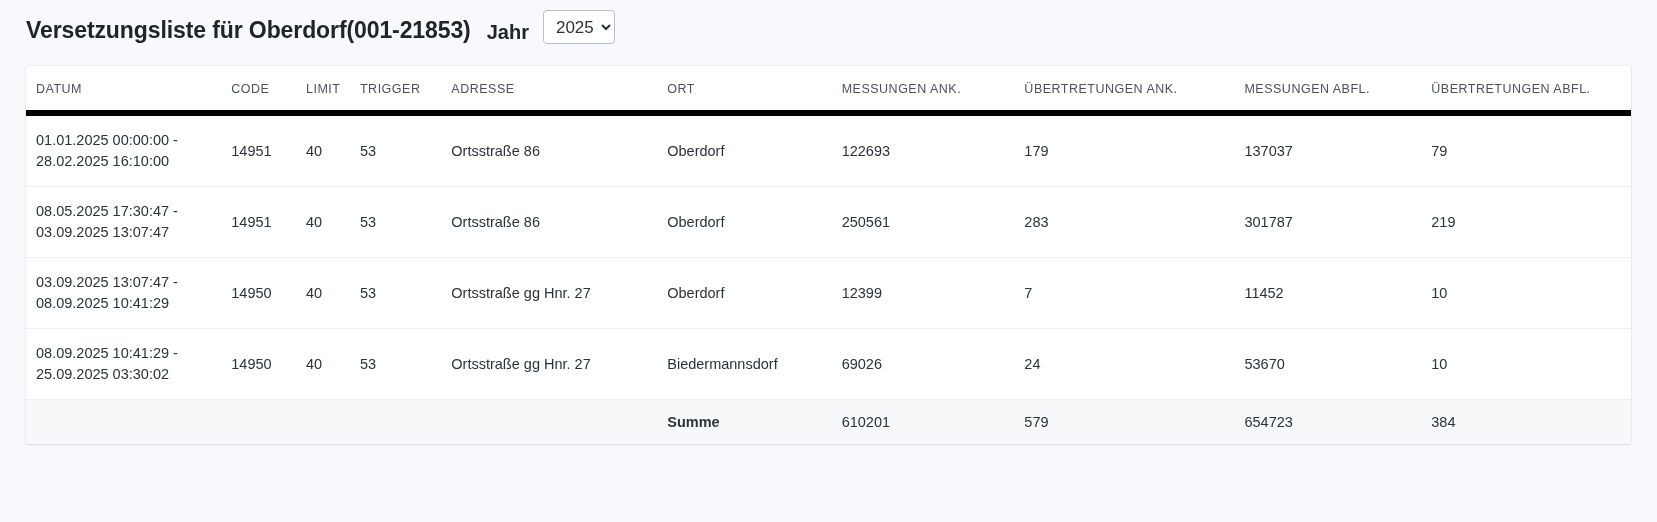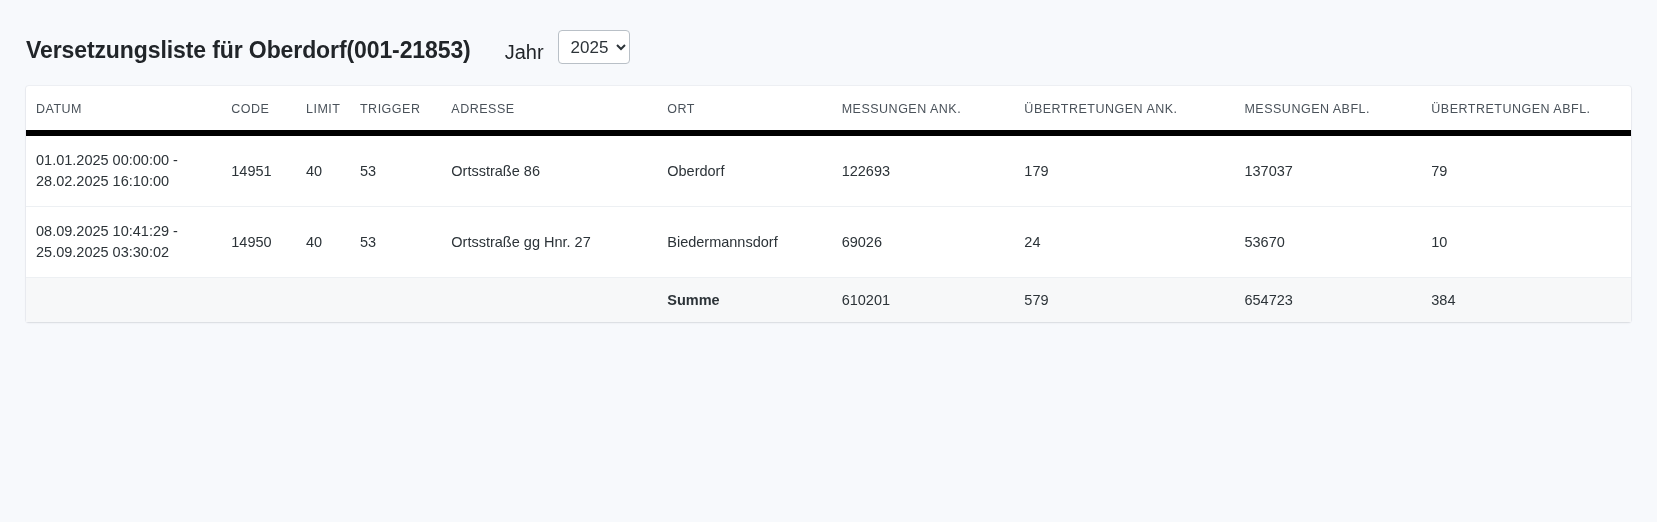--- a/index.html
+++ b/index.html
@@ -33,34 +33,33 @@
     margin-bottom: 22px;
   }
   .page-title {
     font-size: 23px;
     font-weight: bold;
     color: #212529;
     letter-spacing: -0.1px;
   }
   .jahr-label {
     font-size: 20px;
-    font-weight: normal;
+    font-weight: bold;
     color: #212529;
-    margin-left: 20px;
+    margin-left: 2px;
   }
   select.year-select {
     font-family: "Liberation Sans", sans-serif;
     font-size: 17px;
     color: #2c3338;
     padding: 4px 4px 4px 8px;
     border: 1px solid #b9c0c7;
     border-radius: 4px;
     background: #ffffff;
     height: 34px;
-    margin-top: 20px;
   }
   .card {
     background: #ffffff;
     border-radius: 3px;
     box-shadow: 0 1px 2px rgba(20,30,50,0.10), 0 0 0 1px rgba(20,30,50,0.04);
     width: 1605px;
     box-sizing: border-box;
   }
   table {
     border-collapse: collapse;
@@ -162,21 +161,47 @@
           <td>53</td>
           <td>Ortsstraße 86</td>
           <td>Oberdorf</td>
           <td>122693</td>
           <td>179</td>
           <td>137037</td>
           <td>79</td>
         </tr>
 
 
-
+        <tr>
+          <td class="date-cell first-pad">08.05.2025 17:30:47 -
+03.09.2025 13:07:47</td>
+          <td>14951</td>
+          <td>40</td>
+          <td>53</td>
+          <td>Ortsstraße 86</td>
+          <td>Oberdorf</td>
+          <td>250561</td>
+          <td>283</td>
+          <td>301787</td>
+          <td>219</td>
+        </tr>
+
+        <tr>
+          <td class="date-cell first-pad">03.09.2025 13:07:47 -
+08.09.2025 10:41:29</td>
+          <td>14950</td>
+          <td>40</td>
+          <td>53</td>
+          <td>Ortsstraße gg Hnr. 27</td>
+          <td>Oberdorf</td>
+          <td>12399</td>
+          <td>7</td>
+          <td>11452</td>
+          <td>10</td>
+        </tr>
 
         <tr>
           <td class="date-cell first-pad">08.09.2025 10:41:29 -
 25.09.2025 03:30:02</td>
           <td>14950</td>
           <td>40</td>
           <td>53</td>
           <td>Ortsstraße gg Hnr. 27</td>
           <td>Biedermannsdorf</td>
           <td>69026</td>

